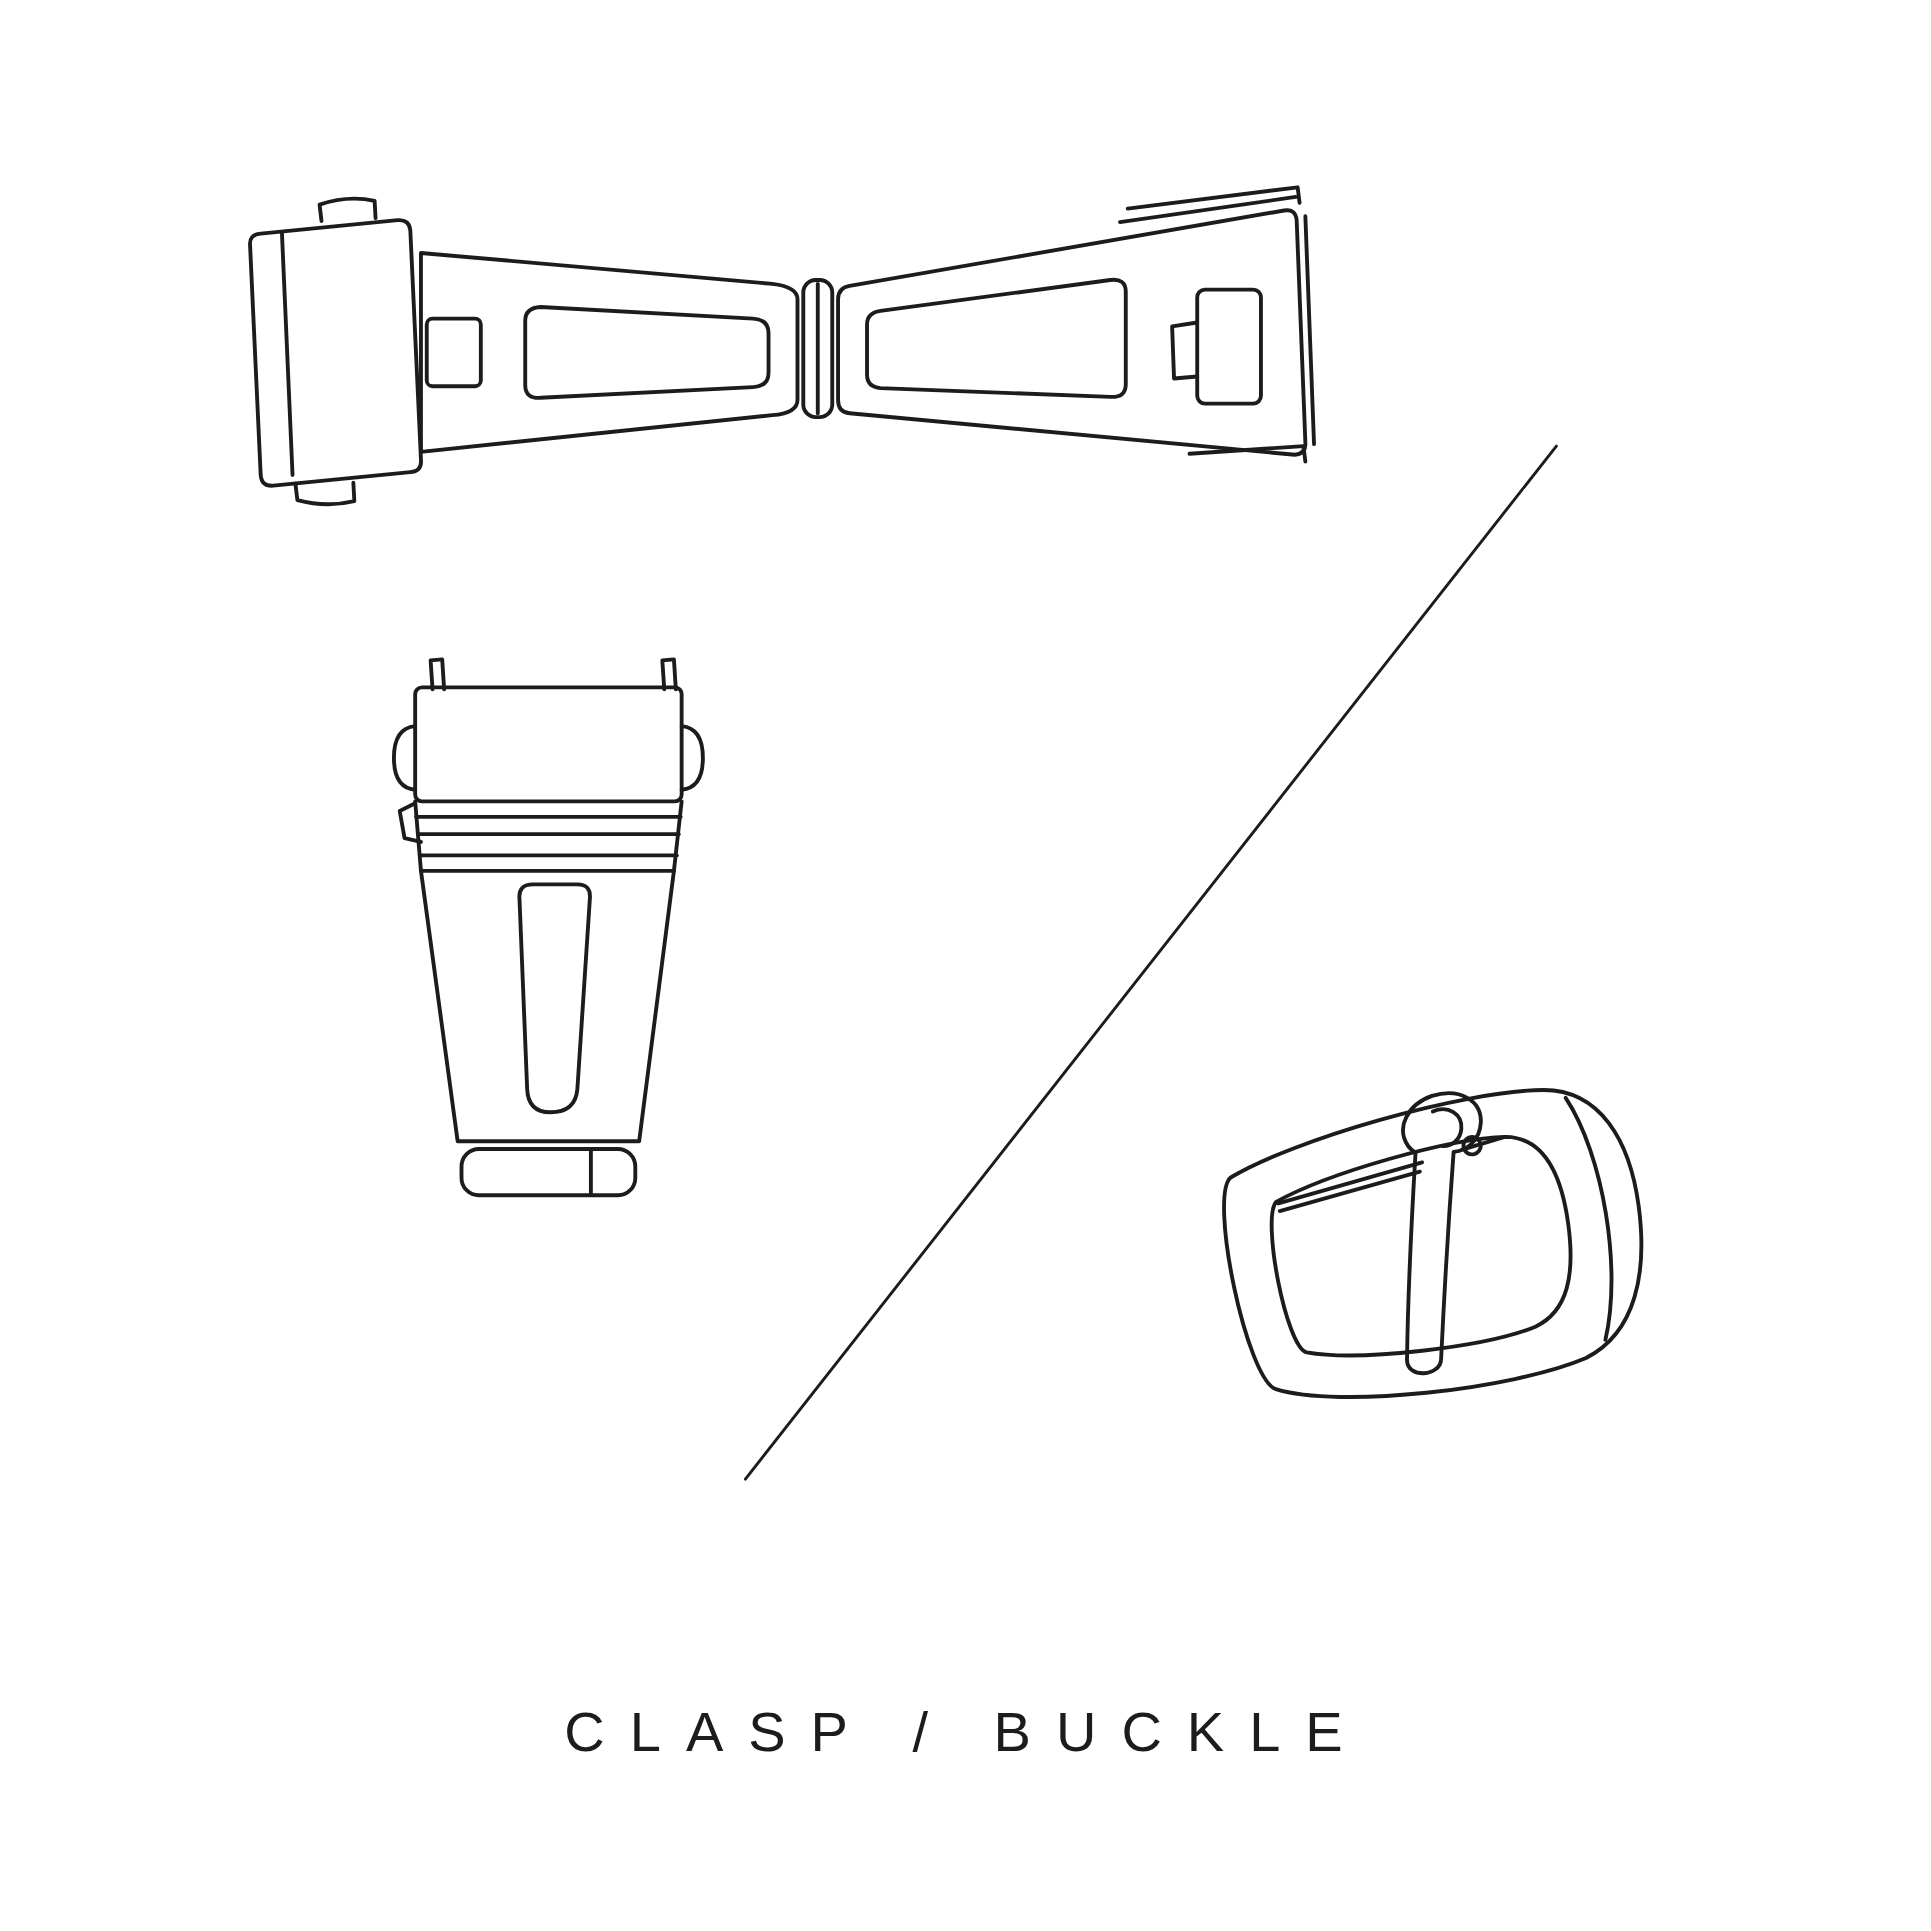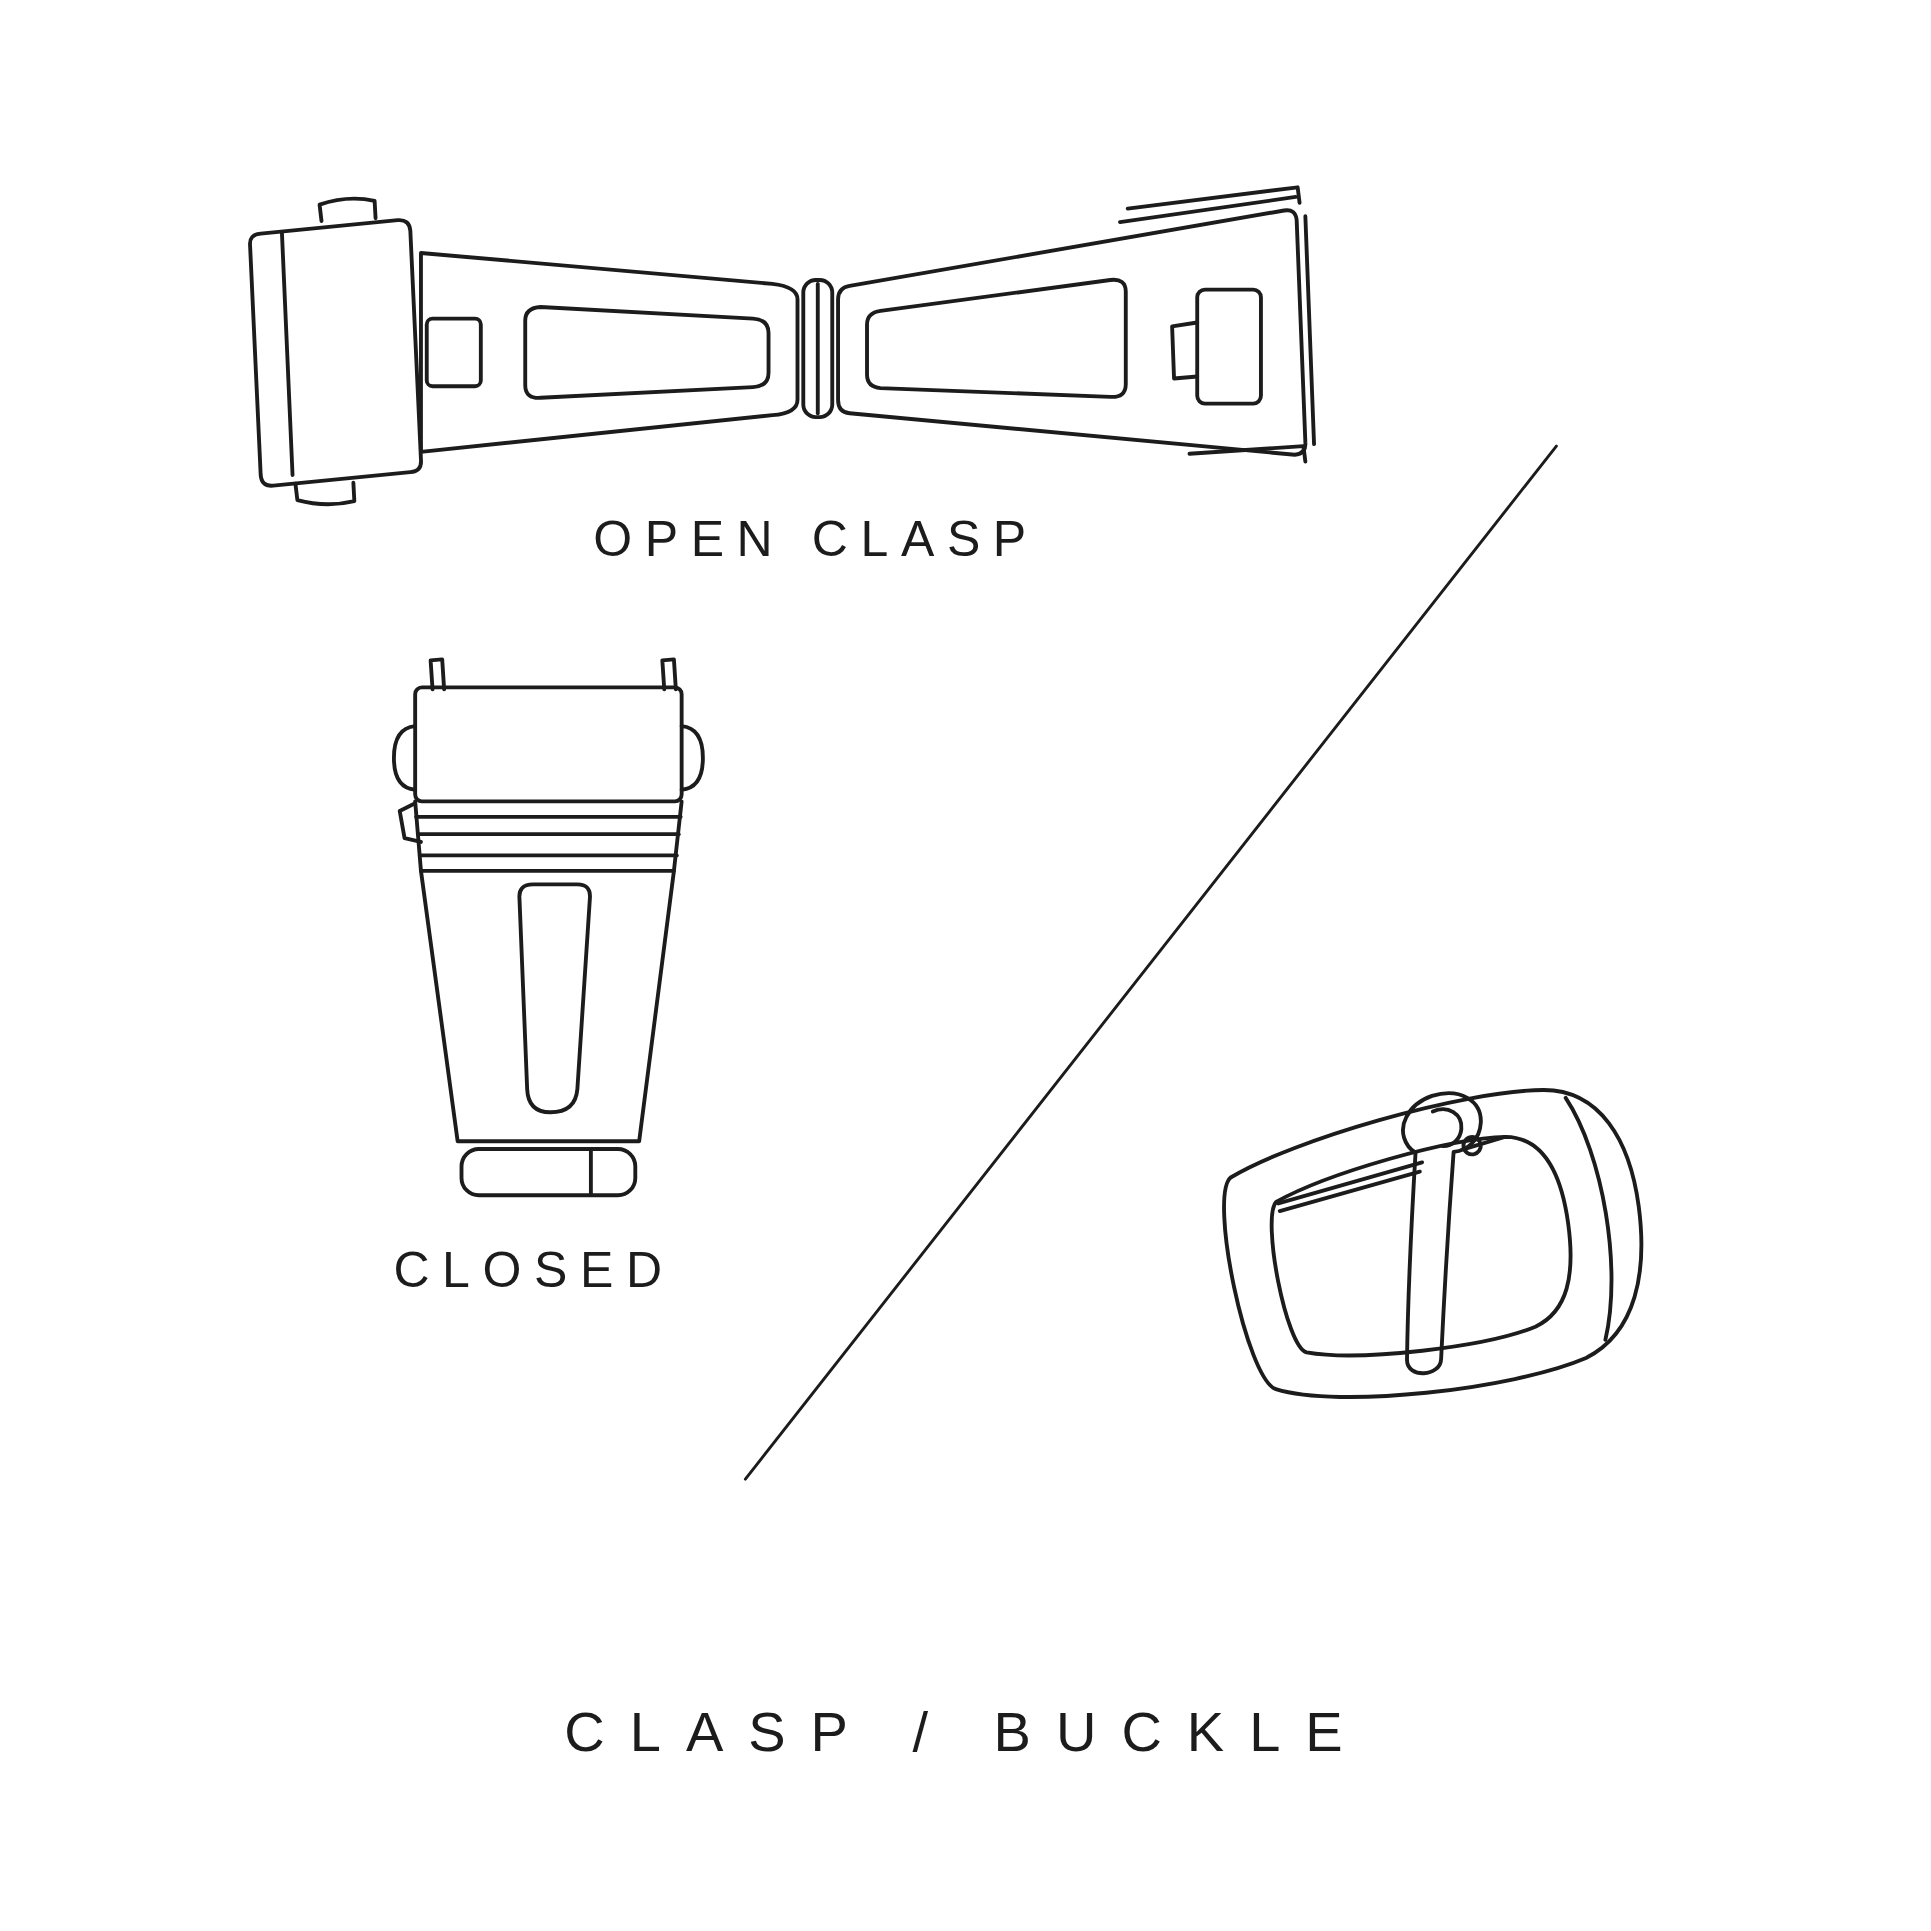--- a/index.html
+++ b/index.html
@@ -117,20 +117,18 @@
       <path d="M -146,-70 L 8,-86"></path>
       <path d="M -146,-62 L 4,-77"></path>
       <path d="M 54,-92 L 96,-97"></path>
       <circle cx="62" cy="-94" r="9"></circle>
 
       <path d="M 30,-152 C 60,-156 80,-138 75,-116 C 71,-99 57,-90 42,-91 C 26,-28 6,56 -8,118 C -12,136 -46,132 -43,113 C -31,50 -12,-34 3,-97 C -7,-106 -10,-122 0,-135 C 8,-146 18,-150 30,-152 Z"></path>
       <path d="M 28,-136 C 45,-140 58,-128 54,-113 C 51,-102 41,-97 32,-99"></path>
     </g>
   </svg>
 
-  <div class="caption caption-open-clasp">OPEN CLASP</div>
 
-  <div class="caption caption-closed">CLOSED</div>
 
   <div class="diagram-title">CLASP / BUCKLE</div>
 
 </div>
 
 
 </body></html>

